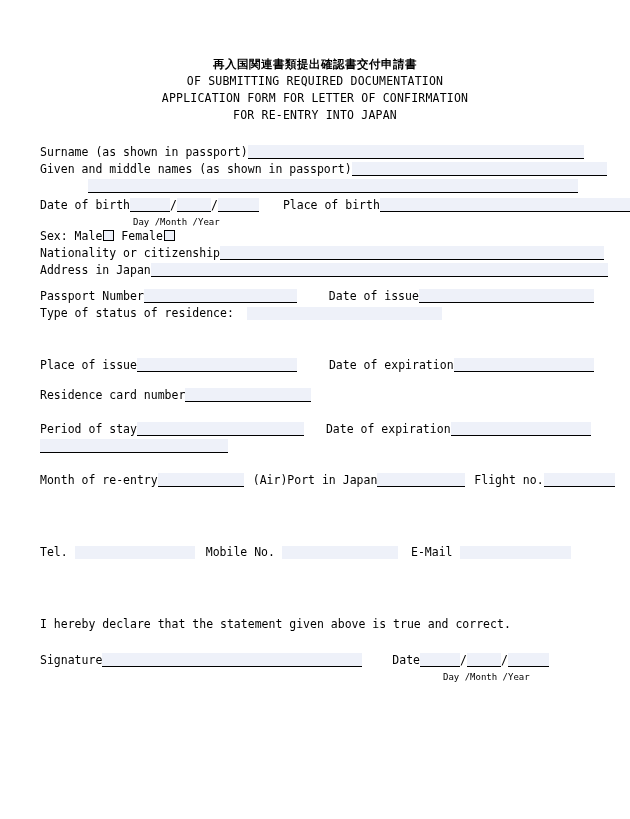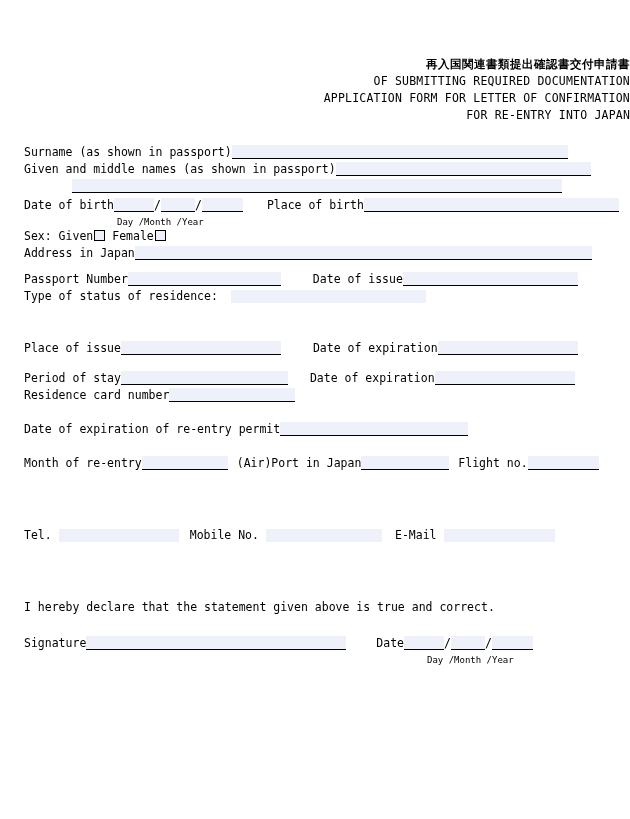--- a/index.html
+++ b/index.html
@@ -20,37 +20,37 @@
     position: absolute;
     left: 0; top: 0;
     width: 630px;
     height: 819px;
   }
   .title-block {
     position: absolute;
     left: 0;
     top: 56px;
     width: 630px;
-    text-align: right;
+    text-align: center;
     line-height: 17px;
   }
   .title-jp {
     font-family: "DejaVu Sans", sans-serif;
     font-size: 11.5px;
     font-weight: bold;
     letter-spacing: 0.5px;
   }
   .title-en {
     font-family: "DejaVu Sans Mono", monospace;
     font-size: 11.5px;
     letter-spacing: 0.2px;
   }
   .form {
     position: absolute;
-    left: 24px;
+    left: 40px;
     top: 145px;
     width: 566px;
   }
   .row {
     position: relative;
     height: 17px;
     white-space: nowrap;
   }
   .lbl {
     font-family: "DejaVu Sans Mono", monospace;
@@ -115,50 +115,53 @@
 
     <div class="row">
       <span class="lbl">Date of birth</span><span class="fill" style="width:40px"></span><span class="lbl">/</span><span class="fill" style="width:34px"></span><span class="lbl">/</span><span class="fill" style="width:41px"></span><span class="lbl" style="display:inline-block;width:24px"></span><span class="lbl">Place of birth</span><span class="fill" style="width:255px"></span>
     </div>
 
     <div class="row" style="height:14px">
       <span class="small" style="margin-left:93px">Day /Month /Year</span>
     </div>
 
     <div class="row">
-      <span class="lbl">Sex: Given</span><span class="chk"></span><span class="lbl" style="display:inline-block;width:7px"></span><span class="lbl">Female</span><span class="chk"></span>
+      <span class="lbl">Sex: Male</span><span class="chk"></span><span class="lbl" style="display:inline-block;width:7px"></span><span class="lbl">Female</span><span class="chk"></span>
     </div>
 
+    <div class="row">
+      <span class="lbl">Nationality or citizenship</span><span class="fill" style="width:384px"></span>
+    </div>
 
     <div class="row" style="height:26px">
       <span class="lbl">Address in Japan</span><span class="fill" style="width:457px"></span>
     </div>
 
     <div class="row">
       <span class="lbl">Passport Number</span><span class="fill" style="width:153px"></span><span class="lbl" style="display:inline-block;width:32px"></span><span class="lbl">Date of issue</span><span class="fill" style="width:175px"></span>
     </div>
 
     <div class="row" style="height:52px">
       <span class="lbl">Type of status of residence:</span><span class="lbl" style="display:inline-block;width:13px"></span><span class="fill-nb" style="width:195px"></span>
     </div>
 
     <div class="row" style="height:30px">
       <span class="lbl">Place of issue</span><span class="fill" style="width:160px"></span><span class="lbl" style="display:inline-block;width:32px"></span><span class="lbl">Date of expiration</span><span class="fill" style="width:140px"></span>
     </div>
 
+    <div class="row" style="height:34px">
+      <span class="lbl">Residence card number</span><span class="fill" style="width:126px"></span>
+    </div>
+
     <div class="row">
       <span class="lbl">Period of stay</span><span class="fill" style="width:167px"></span><span class="lbl" style="display:inline-block;width:22px"></span><span class="lbl">Date of expiration</span><span class="fill" style="width:140px"></span>
     </div>
 
     <div class="row" style="height:34px">
-      <span class="lbl">Residence card number</span><span class="fill" style="width:126px"></span>
-    </div>
-
-    <div class="row" style="height:34px">
-      <span class="lbl">Date of expiration of re-entry permit</span><span class="fill" style="width:188px"></span>
+      <span class="fill" style="width:188px"></span>
     </div>
 
     <div class="row" style="height:72px">
       <span class="lbl">Month of re-entry</span><span class="fill" style="width:86px"></span><span class="lbl" style="display:inline-block;width:9px"></span><span class="lbl">(Air)Port in Japan</span><span class="fill" style="width:88px"></span><span class="lbl" style="display:inline-block;width:9px"></span><span class="lbl">Flight no.</span><span class="fill" style="width:71px"></span>
     </div>
 
     <div class="row" style="height:72px">
       <span class="lbl">Tel.</span><span class="lbl" style="display:inline-block;width:7px"></span><span class="fill-nb" style="width:120px"></span><span class="lbl" style="display:inline-block;width:11px"></span><span class="lbl">Mobile No.</span><span class="lbl" style="display:inline-block;width:7px"></span><span class="fill-nb" style="width:116px"></span><span class="lbl" style="display:inline-block;width:13px"></span><span class="lbl">E-Mail</span><span class="lbl" style="display:inline-block;width:7px"></span><span class="fill-nb" style="width:111px"></span>
     </div>
 

